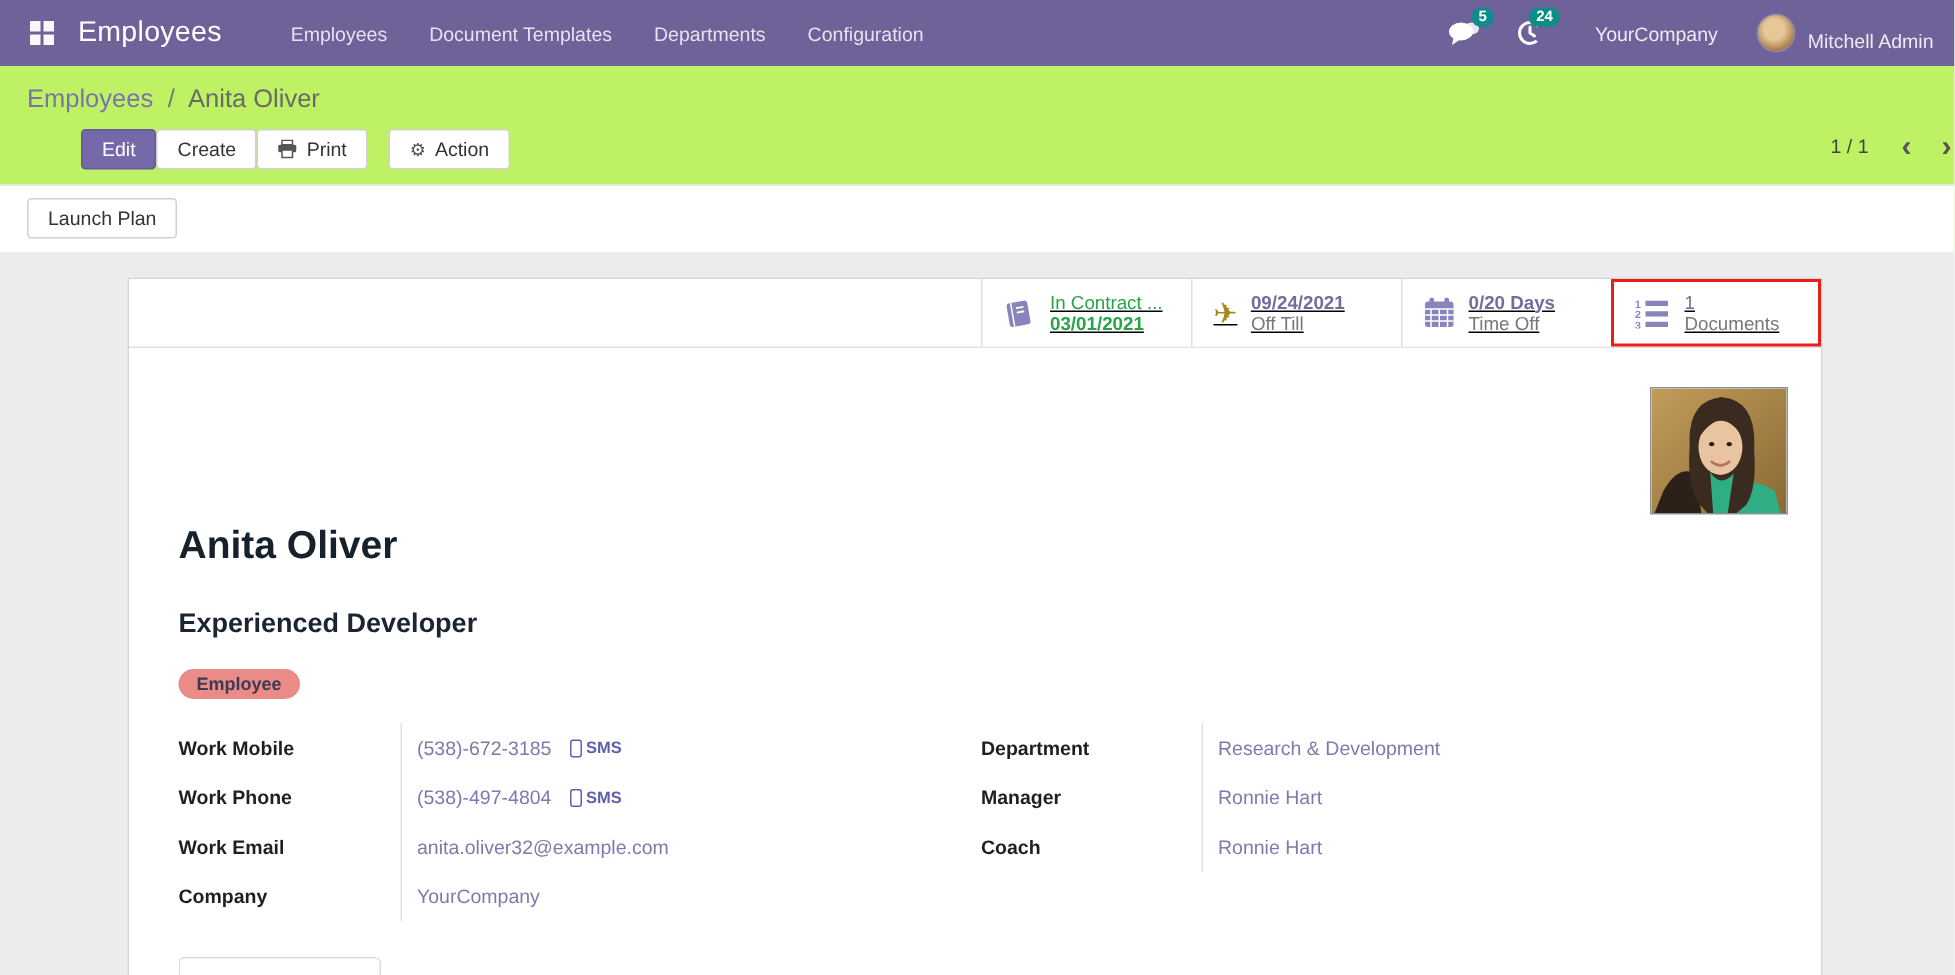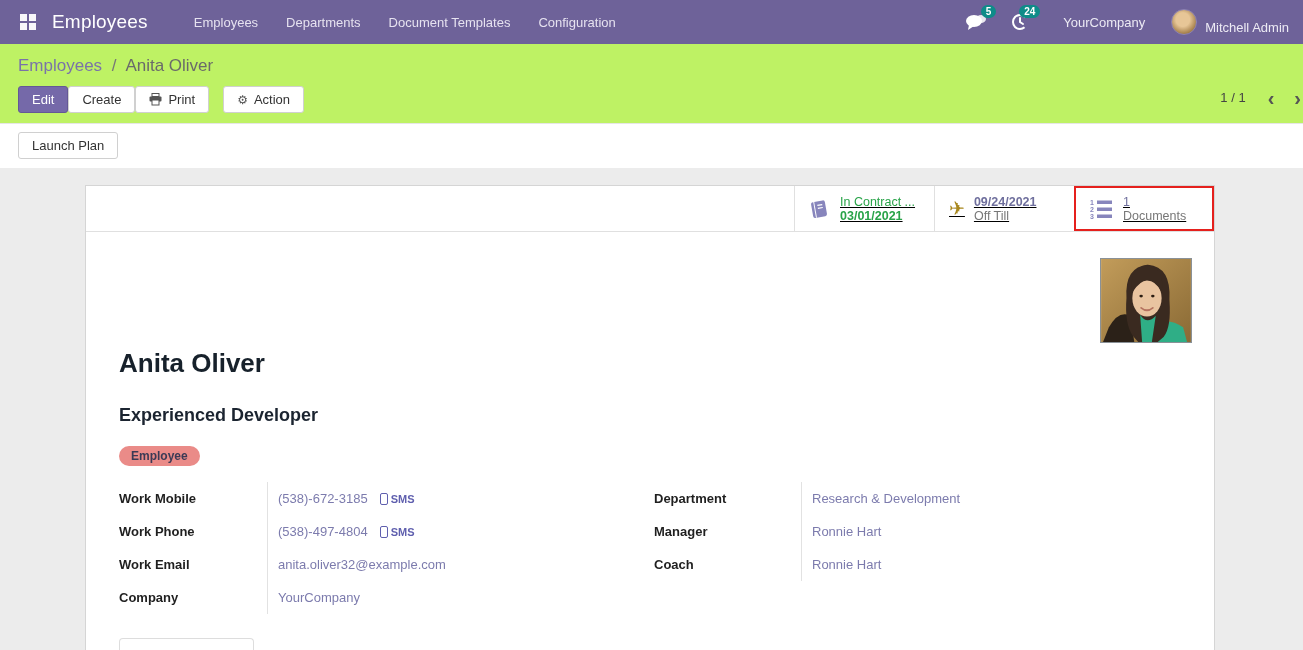--- a/index.html
+++ b/index.html
@@ -21,21 +21,21 @@
   .user-menu { display:flex; align-items:flex-end; gap:8px; cursor:pointer; }
   .avatar { width:26px; height:26px; border-radius:50%; background:radial-gradient(circle at 45% 40%, #e7c697 0 35%, #a8834f 70%, #6e4f2d 100%); border:1px solid #8d82b3; }
   .user-name { font-size:13px; color:#eceaf4; }
 
   
   .control-panel { background:#bef264; }
   .breadcrumb-row { padding:12px 18px 2px 18px; font-size:17px; }
   .breadcrumb-link { color:#7a73a8; cursor:pointer; }
   .breadcrumb-sep { color:#777; padding:0 5px; }
   .breadcrumb-current { color:#6a6a6a; }
-  .buttons-row { position:relative; display:flex; align-items:center; gap:0; padding:8px 18px 10px 18px; }
+  .buttons-row { position:relative; display:flex; align-items:center; gap:0; padding:8px 18px 10px 18px;margin-left:36px; }
   .btn { font-size:13px; background:#fff; color:#333; border:1px solid #d0d0d0; border-radius:3px; padding:5px 13px; cursor:pointer; display:inline-flex; align-items:center; gap:6px; }
   .btn + .btn { margin-left:0; }
   .btn-group { display:flex; }
   .btn-primary { background:#7569a9; border-color:#645896; color:#fff; }
   .gap-md { width:14px; }
   .pager { position:absolute; right:2px; top:12px; display:flex; align-items:center; gap:22px; }
   .pager-value { font-size:13px; color:#444; }
   .pager-arrows { display:flex; gap:20px; }
   .pager-arrow { font-size:20px; line-height:14px; color:#555; cursor:pointer; font-weight:bold; }
   .launch-row { border-top:1px solid #e6e6e6; padding:8px 18px 9px 18px; background:#fff; }
@@ -86,22 +86,22 @@
   <div class="navbar">
     <div class="apps-grid">
       <span></span>
         <span></span>
         <span></span>
         <span></span>
     </div>
     <div class="brand">Employees</div>
     <div class="nav-menu">
       <div class="nav-item">Employees</div>
+      <div class="nav-item">Document Templates</div>
       <div class="nav-item">Departments</div>
-      <div class="nav-item">Document Templates</div>
       <div class="nav-item">Configuration</div>
     </div>
     <div class="nav-right">
       <div class="systray-icon">
         <svg width="22" height="18" viewBox="0 0 22 18">
           <ellipse cx="9" cy="8" rx="8" ry="6" fill="#ffffff"></ellipse>
           <path d="M4 12 L3 17 L9 13 Z" fill="#ffffff"></path>
           <ellipse cx="16" cy="6" rx="5" ry="4" fill="#ffffff" opacity="0.85"></ellipse>
         </svg>
         <span class="badge">5</span>
@@ -172,20 +172,32 @@
         <div class="stat-text">
           <span class="stat-line stat-green">In Contract ...</span>
           <span class="stat-line stat-green-bold">03/01/2021</span>
         </div>
       </div>
       <div class="stat-btn">
         <span class="plane-glyph">✈</span>
         <div class="stat-text">
           <span class="stat-line stat-purple">09/24/2021</span>
           <span class="stat-line">Off Till</span>
+        </div>
+      </div>
+      <div class="stat-btn">
+        <svg width="21" height="21" viewBox="0 0 21 21">
+          <rect x="1" y="3" width="19" height="17" rx="2" fill="#8785bc"></rect>
+          <rect x="4" y="0.5" width="3" height="5" rx="1" fill="#8785bc"></rect>
+          <rect x="14" y="0.5" width="3" height="5" rx="1" fill="#8785bc"></rect>
+          <path d="M1 8 h19 M5 8 v12 M10.5 8 v12 M16 8 v12 M1 12 h19 M1 16 h19" stroke="#ffffff" stroke-width="1"></path>
+        </svg>
+        <div class="stat-text">
+          <span class="stat-line stat-purple">0/20 Days</span>
+          <span class="stat-line">Time Off</span>
         </div>
       </div>
       <div class="stat-btn stat-highlight">
         <svg width="24" height="20" viewBox="0 0 24 20">
           <text x="0" y="6" font-size="7" font-weight="bold" fill="#8785bc">1</text>
           <rect x="7" y="1.5" width="15" height="3.5" fill="#8785bc"></rect>
           <text x="0" y="13" font-size="7" font-weight="bold" fill="#8785bc">2</text>
           <rect x="7" y="8.5" width="15" height="3.5" fill="#8785bc"></rect>
           <text x="0" y="20" font-size="7" font-weight="bold" fill="#8785bc">3</text>
           <rect x="7" y="15.5" width="15" height="3.5" fill="#8785bc"></rect>

